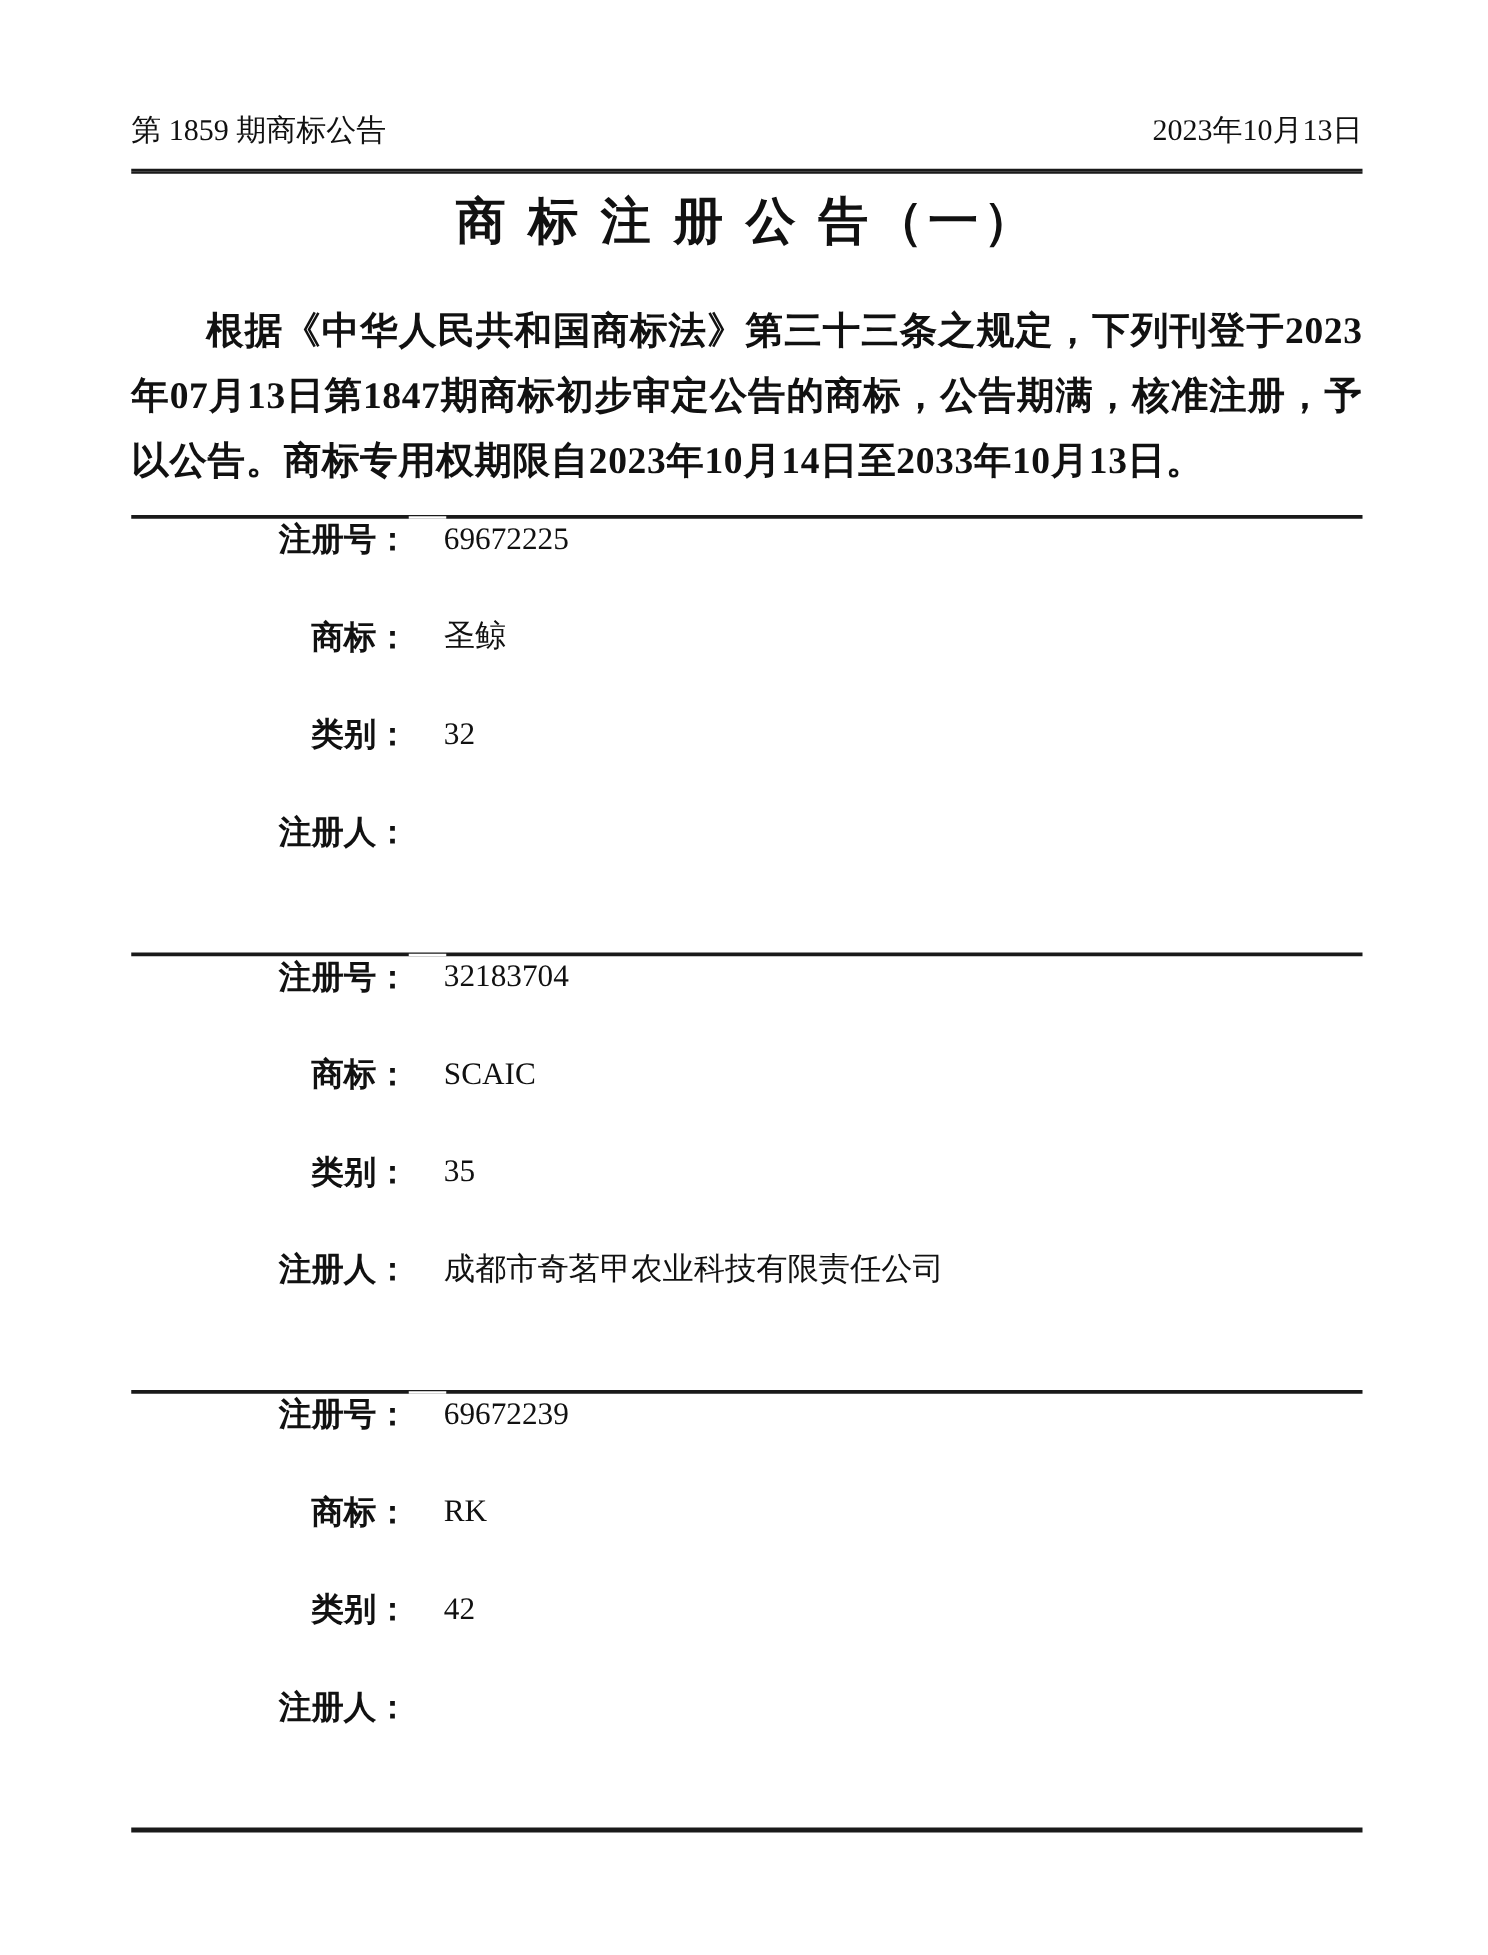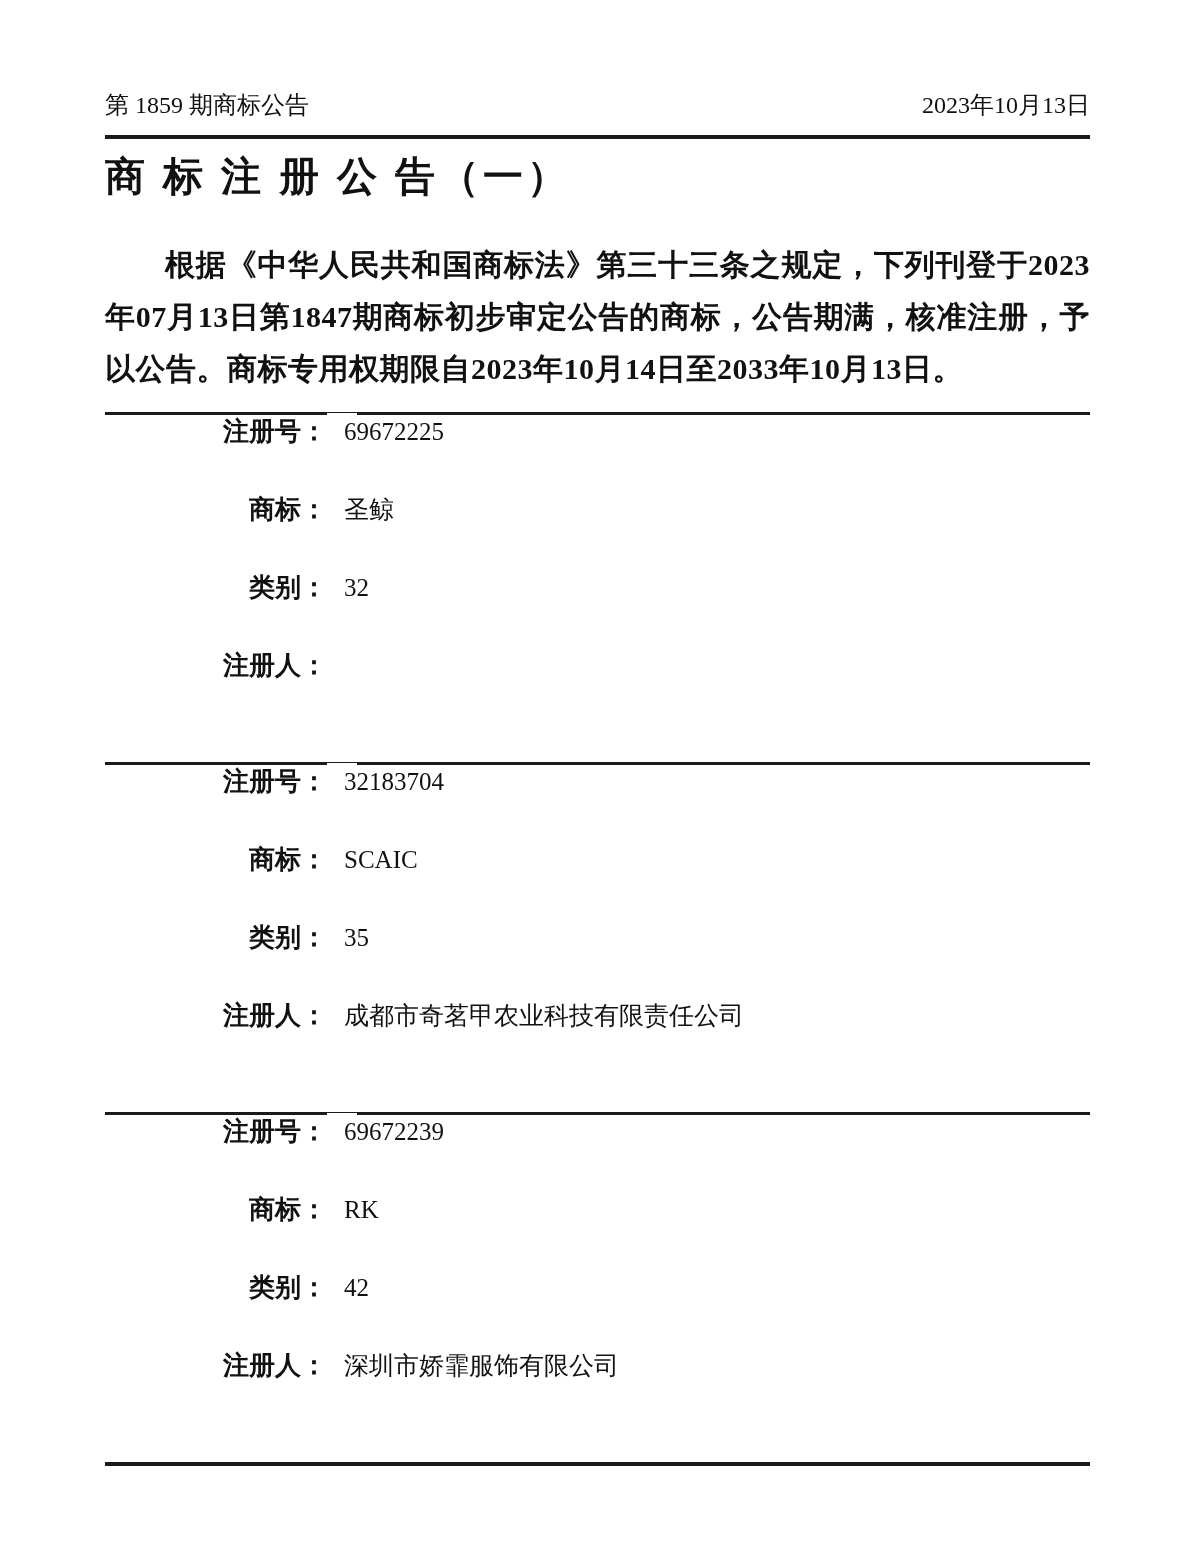--- a/index.html
+++ b/index.html
@@ -32,21 +32,21 @@
   }
   .rule-double {
     margin-top: 15px;
     height: 2px;
     border-top: 2px solid #1a1a1a;
     border-bottom: 2px solid #1a1a1a;
   }
   
   .page-title {
     margin-top: 10px;
-    text-align: left;
+    text-align: center;
     font-size: 40px;
     line-height: 56px;
     font-weight: 700;
     letter-spacing: 4px;
     white-space: nowrap;
   }
   
   .intro {
     margin-top: 34px;
     font-size: 30px;
@@ -82,21 +82,21 @@
   .field-label {
     width: 222px;
     text-align: right;
     font-size: 26px;
     line-height: 34px;
     font-weight: 700;
     font-family: "Liberation Serif", "DejaVu Serif", serif;
     white-space: nowrap;
   }
   .field-value {
-    margin-left: 17px;
+    margin-left: 28px;
     font-size: 25px;
     line-height: 34px;
     font-weight: 400;
     white-space: nowrap;
     text-align: center;
   }
   .bottom-rule {
     margin-top: 0;
     height: 2px;
     border-top: 2px solid #1a1a1a;
@@ -169,20 +169,19 @@
       <div class="field-row">
         <span class="field-label">商标：</span>
         <span class="field-value">RK</span>
       </div>
       <div class="field-row">
         <span class="field-label">类别：</span>
         <span class="field-value">42</span>
       </div>
       <div class="field-row">
         <span class="field-label">注册人：</span>
-        <span class="field-value">深圳市娇霏服饰有限公司</span>
       </div>
     </div>
 
     <div class="bottom-rule"></div>
   </div>
 
 </div>
 
 </body></html>

